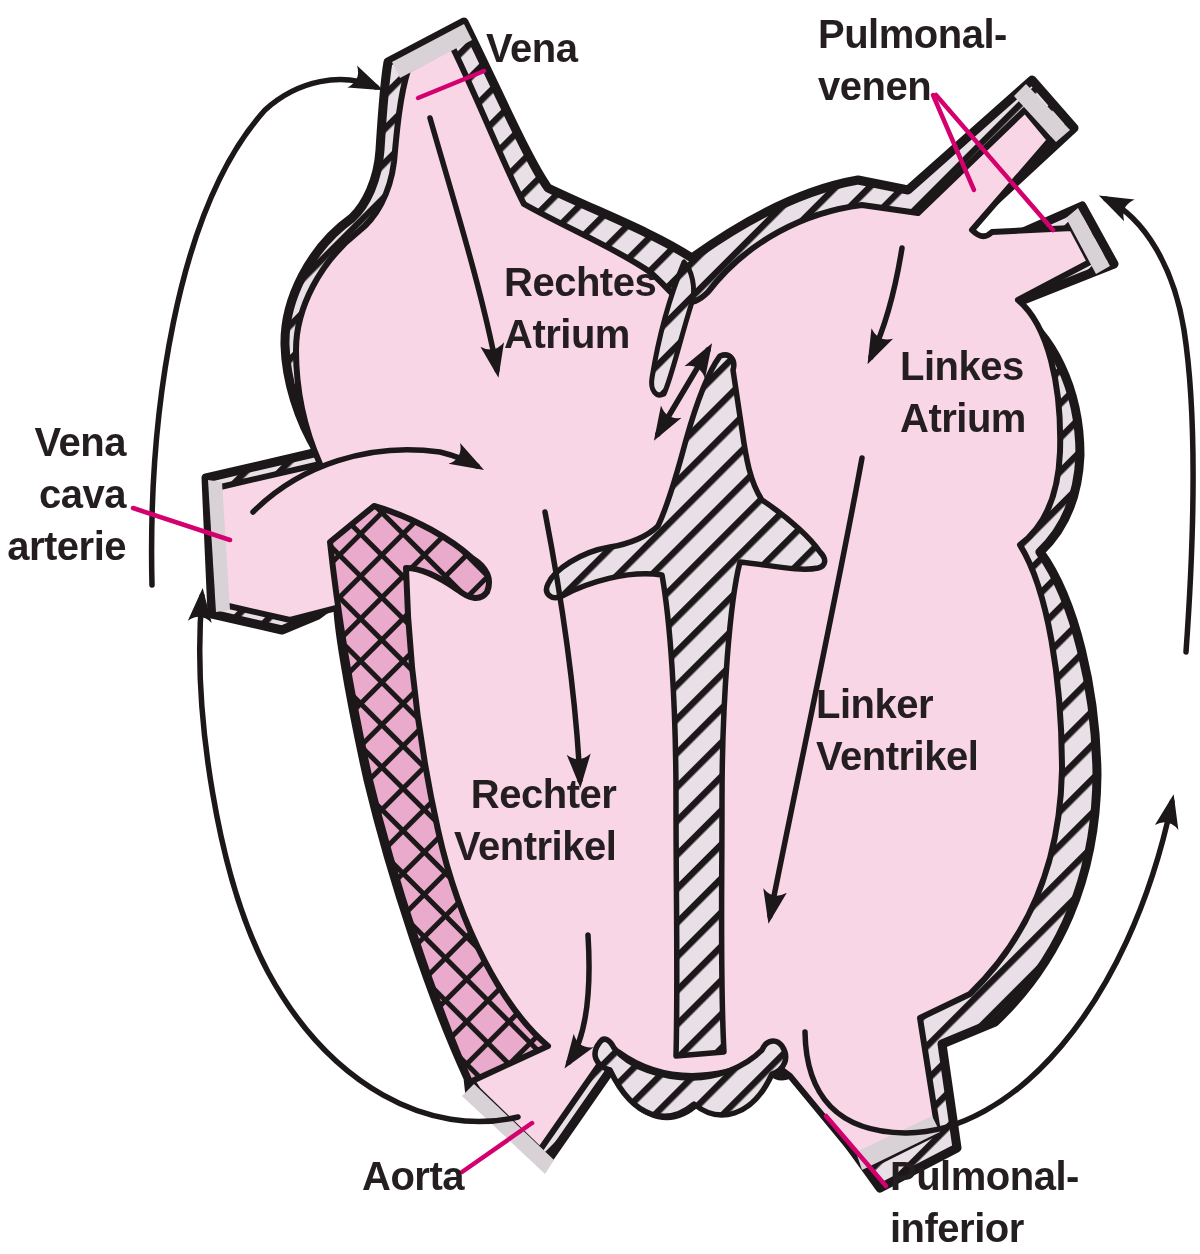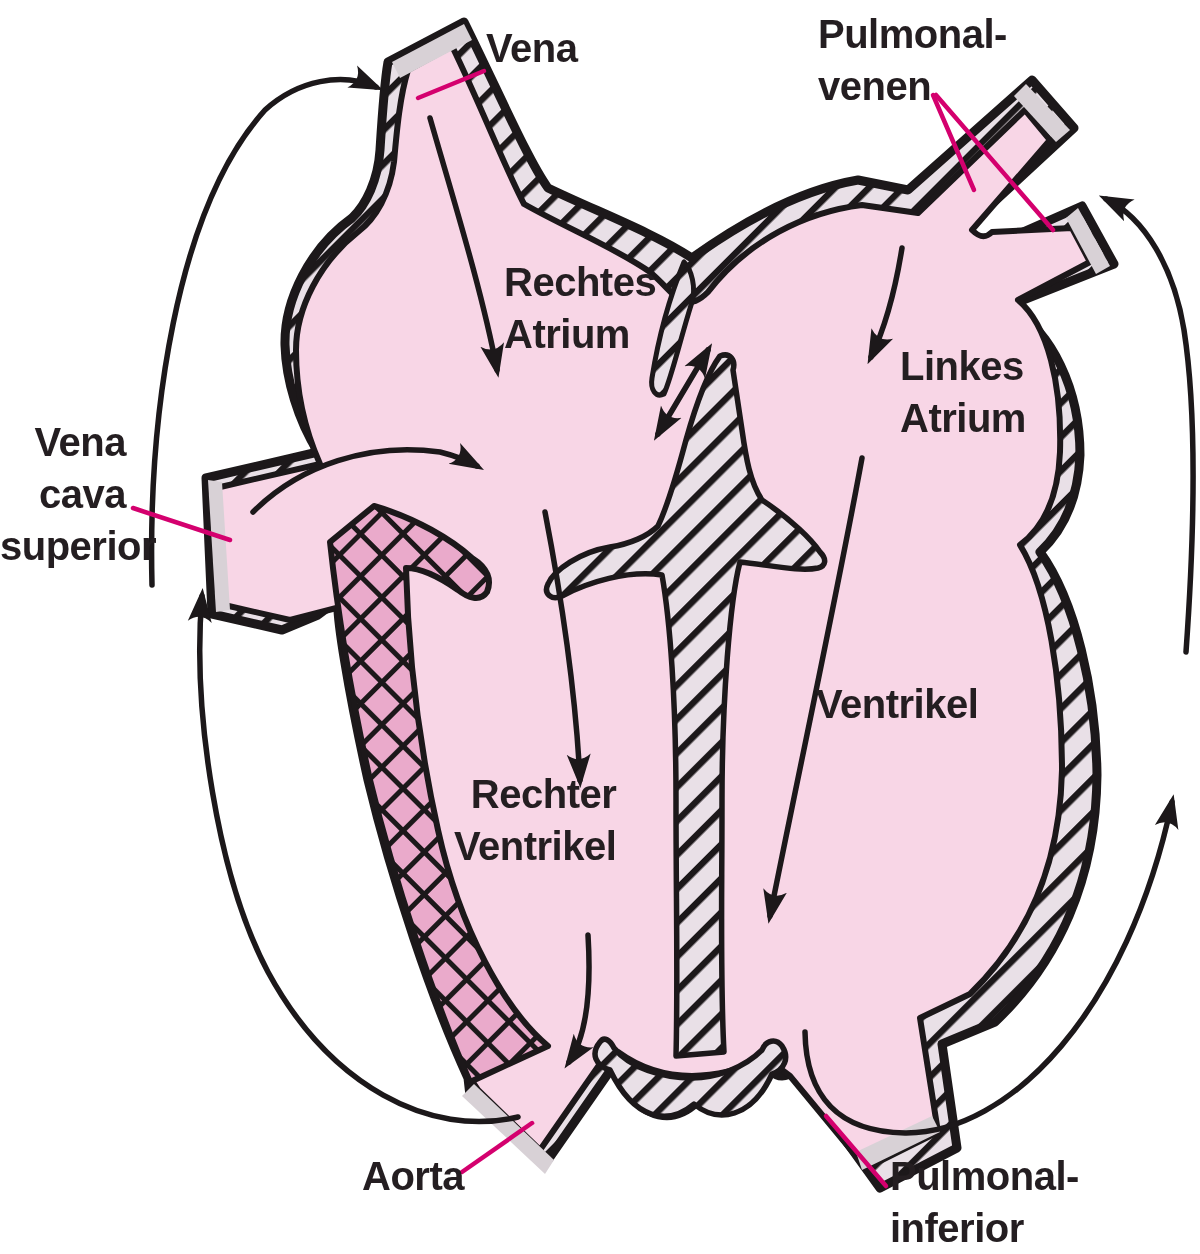--- a/index.html
+++ b/index.html
@@ -207,29 +207,30 @@
   </div>
 
   <div class="lbl" style="left:900px;top:340px;">
     <span>Linkes</span>
     <span>Atrium</span>
   </div>
 
   <div class="lbl right" style="left:0px;top:416px;width:126px;">
     <span>Vena</span>
     <span>cava</span>
-    <span>superior</span>
+    <span>arterie</span>
   </div>
 
   <div class="lbl" style="left:454px;top:768px;text-align:right;">
     <span>Rechter</span>
     <span>Ventrikel</span>
   </div>
 
   <div class="lbl" style="left:816px;top:678px;">
+    <span>Linker</span>
     <span>Ventrikel</span>
   </div>
 
   <div class="lbl" style="left:362px;top:1150px;">
     <span>Aorta</span>
   </div>
 
   <div class="lbl" style="left:890px;top:1150px;">
     <span>Pulmonal-</span>
     <span>inferior</span>

